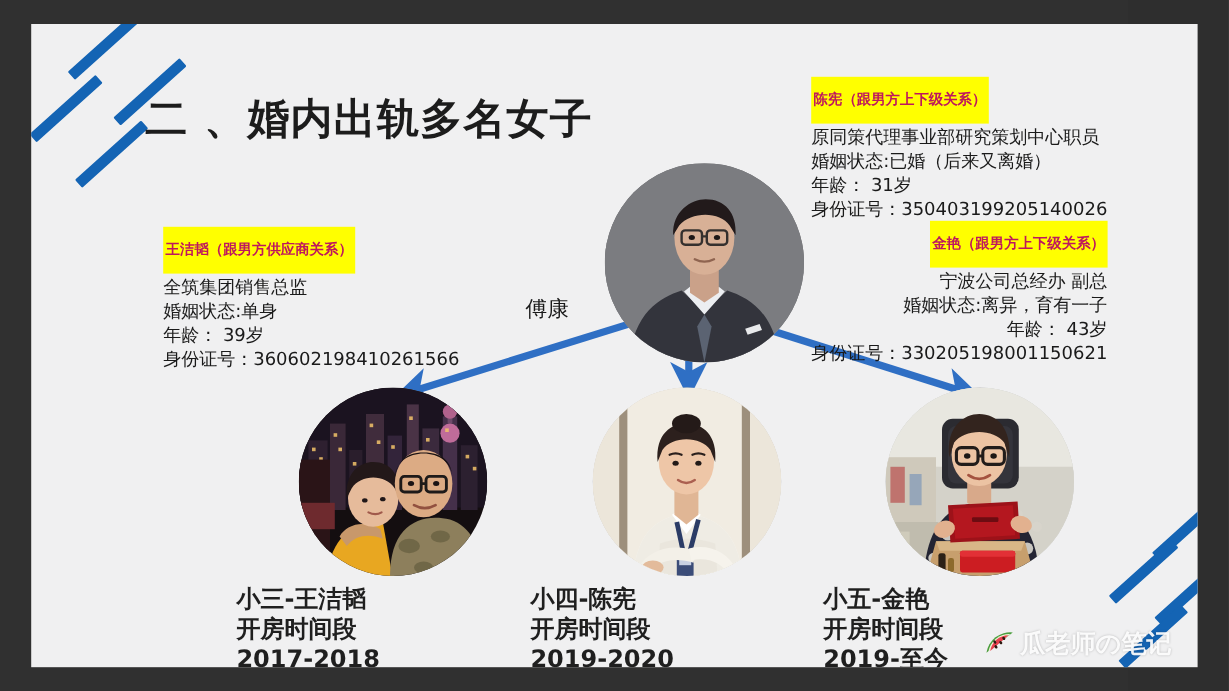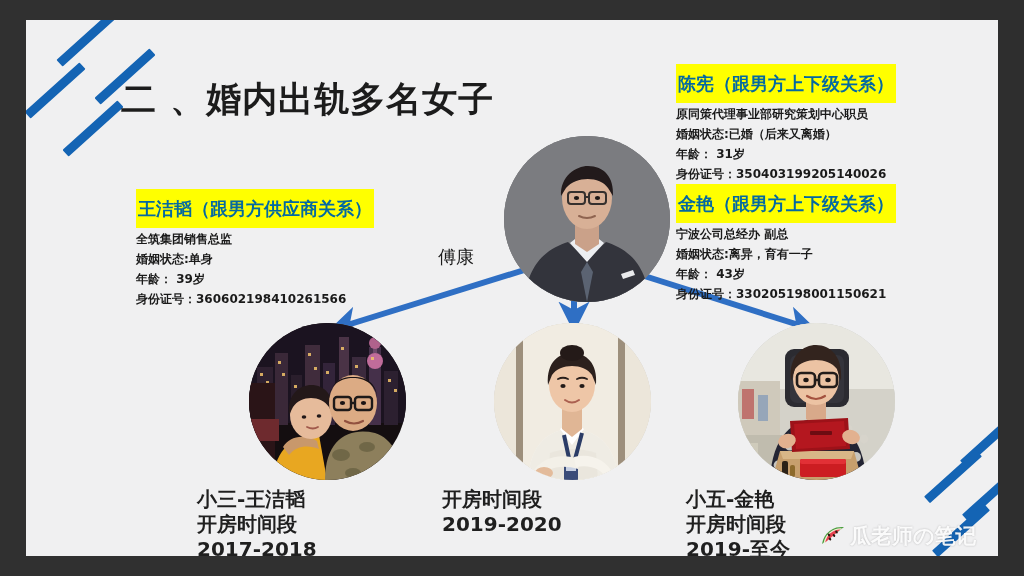--- a/index.html
+++ b/index.html
@@ -40,38 +40,38 @@
     color: #1c1c1c;
     letter-spacing: 1px;
     white-space: nowrap;
   }
 
   
   .infoblock { position: absolute; white-space: nowrap; }
   .infoblock .hl {
     display: inline-block;
     background: #ffff00;
-    color: #0369a1;
+    color: #be185d;
     font-weight: 700;
-    font-size: 18px;
+    font-size: 12px;
     line-height: 19px;
     padding: 10px 2px;
     margin-bottom: 1px;
   }
   .infoblock .ln {
     display: block;
     color: #1a1a1a;
-    font-weight: 700;
-    font-size: 12px;
+    font-weight: 400;
+    font-size: 15px;
     line-height: 20px;
   }
 
   #block-wang { left: 110px; top: 169px; }
   #block-chen { left: 650px; top: 44px; }
-  #block-jin  { left: 650px; top: 164px; }
+  #block-jin  { left: 650px; top: 164px; text-align: right; }
 
   
   #center-label {
     position: absolute;
     left: 412px; top: 225px;
     font-size: 18px;
     font-weight: 400;
     color: #1a1a1a;
   }
 
@@ -415,20 +415,21 @@
         <ellipse cx="113" cy="114" rx="9" ry="7" fill="#e2b18f" transform="rotate(16 113 114)"></ellipse>
       </svg>
     </div>
 
     <div class="caption" id="cap-a">
       <span>小三-王洁韬</span>
       <span>开房时间段</span>
       <span>2017-2018</span>
     </div>
     <div class="caption" id="cap-b">
+      <span>小四-陈宪</span>
       <span>开房时间段</span>
       <span>2019-2020</span>
     </div>
     <div class="caption" id="cap-c">
       <span>小五-金艳</span>
       <span>开房时间段</span>
       <span>2019-至今</span>
     </div>
 
   </div>

